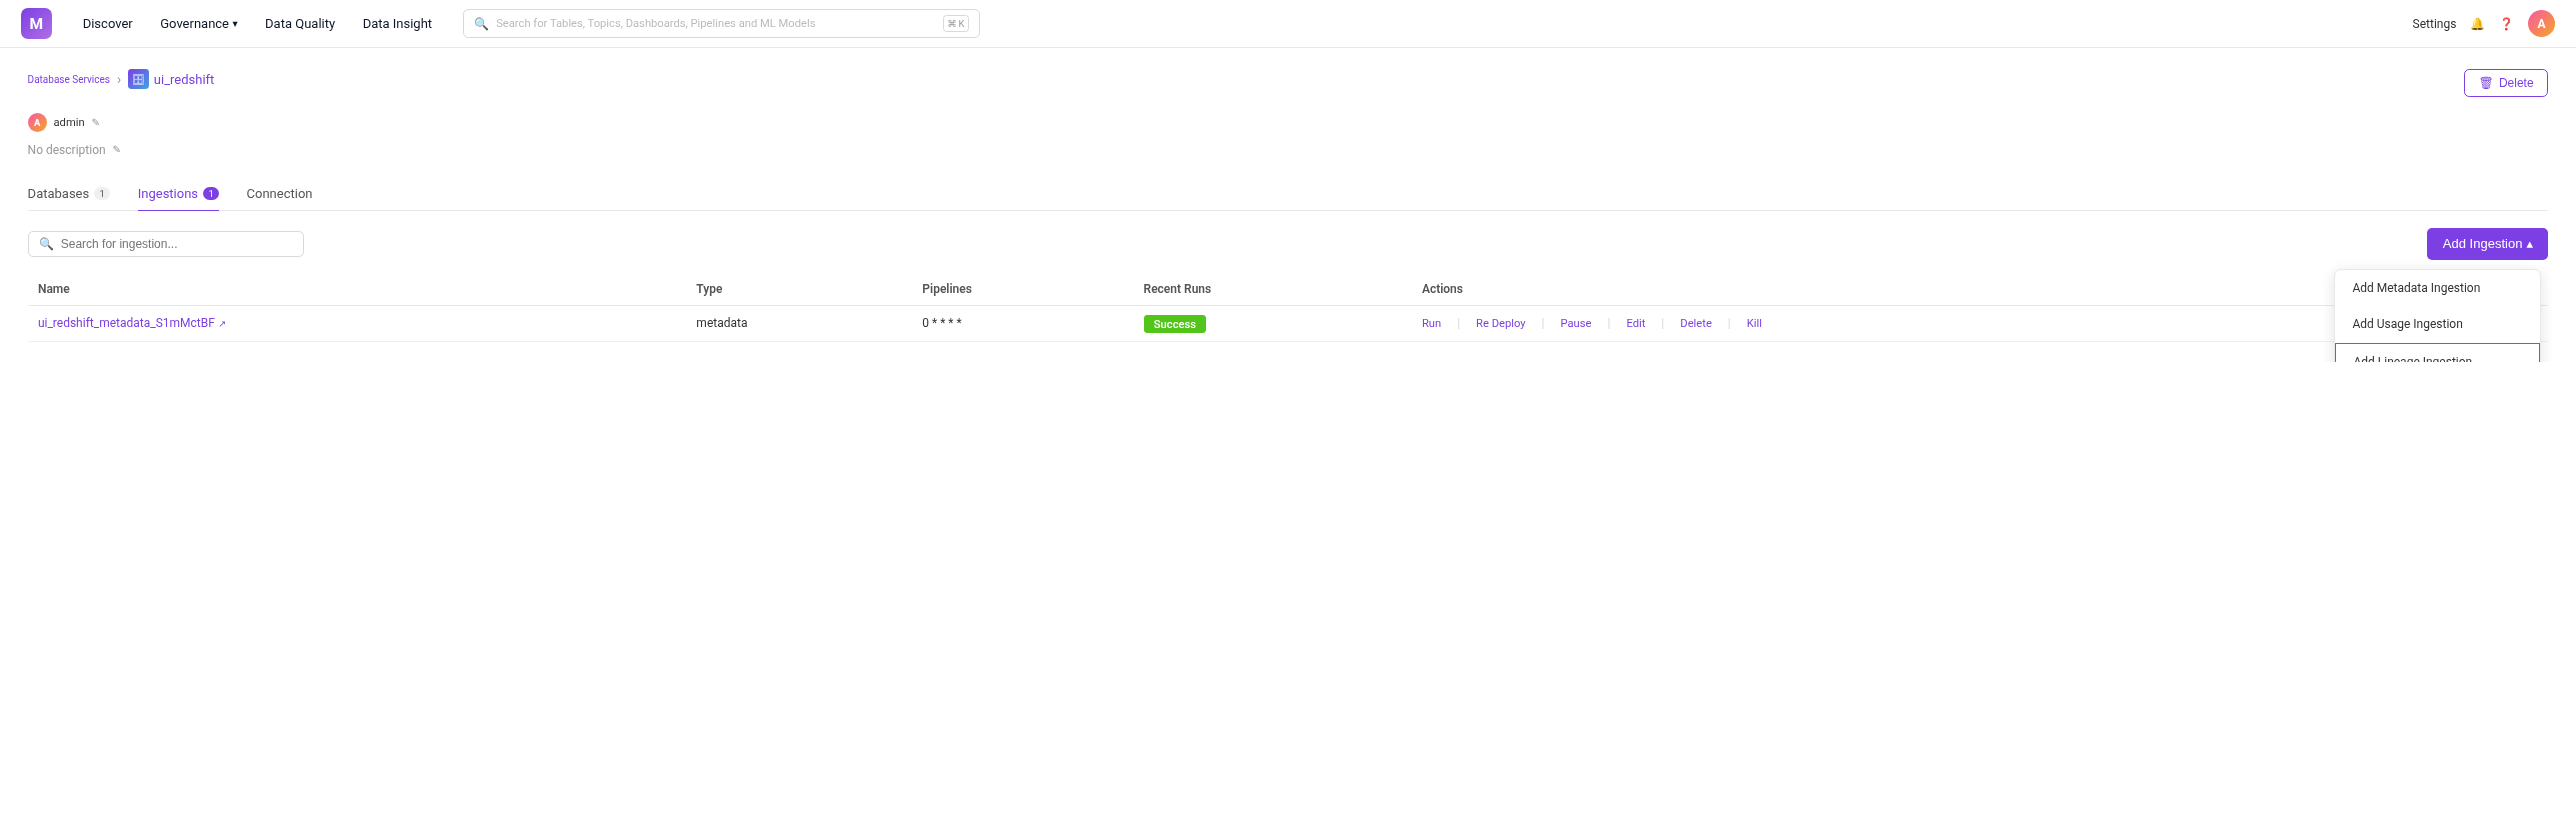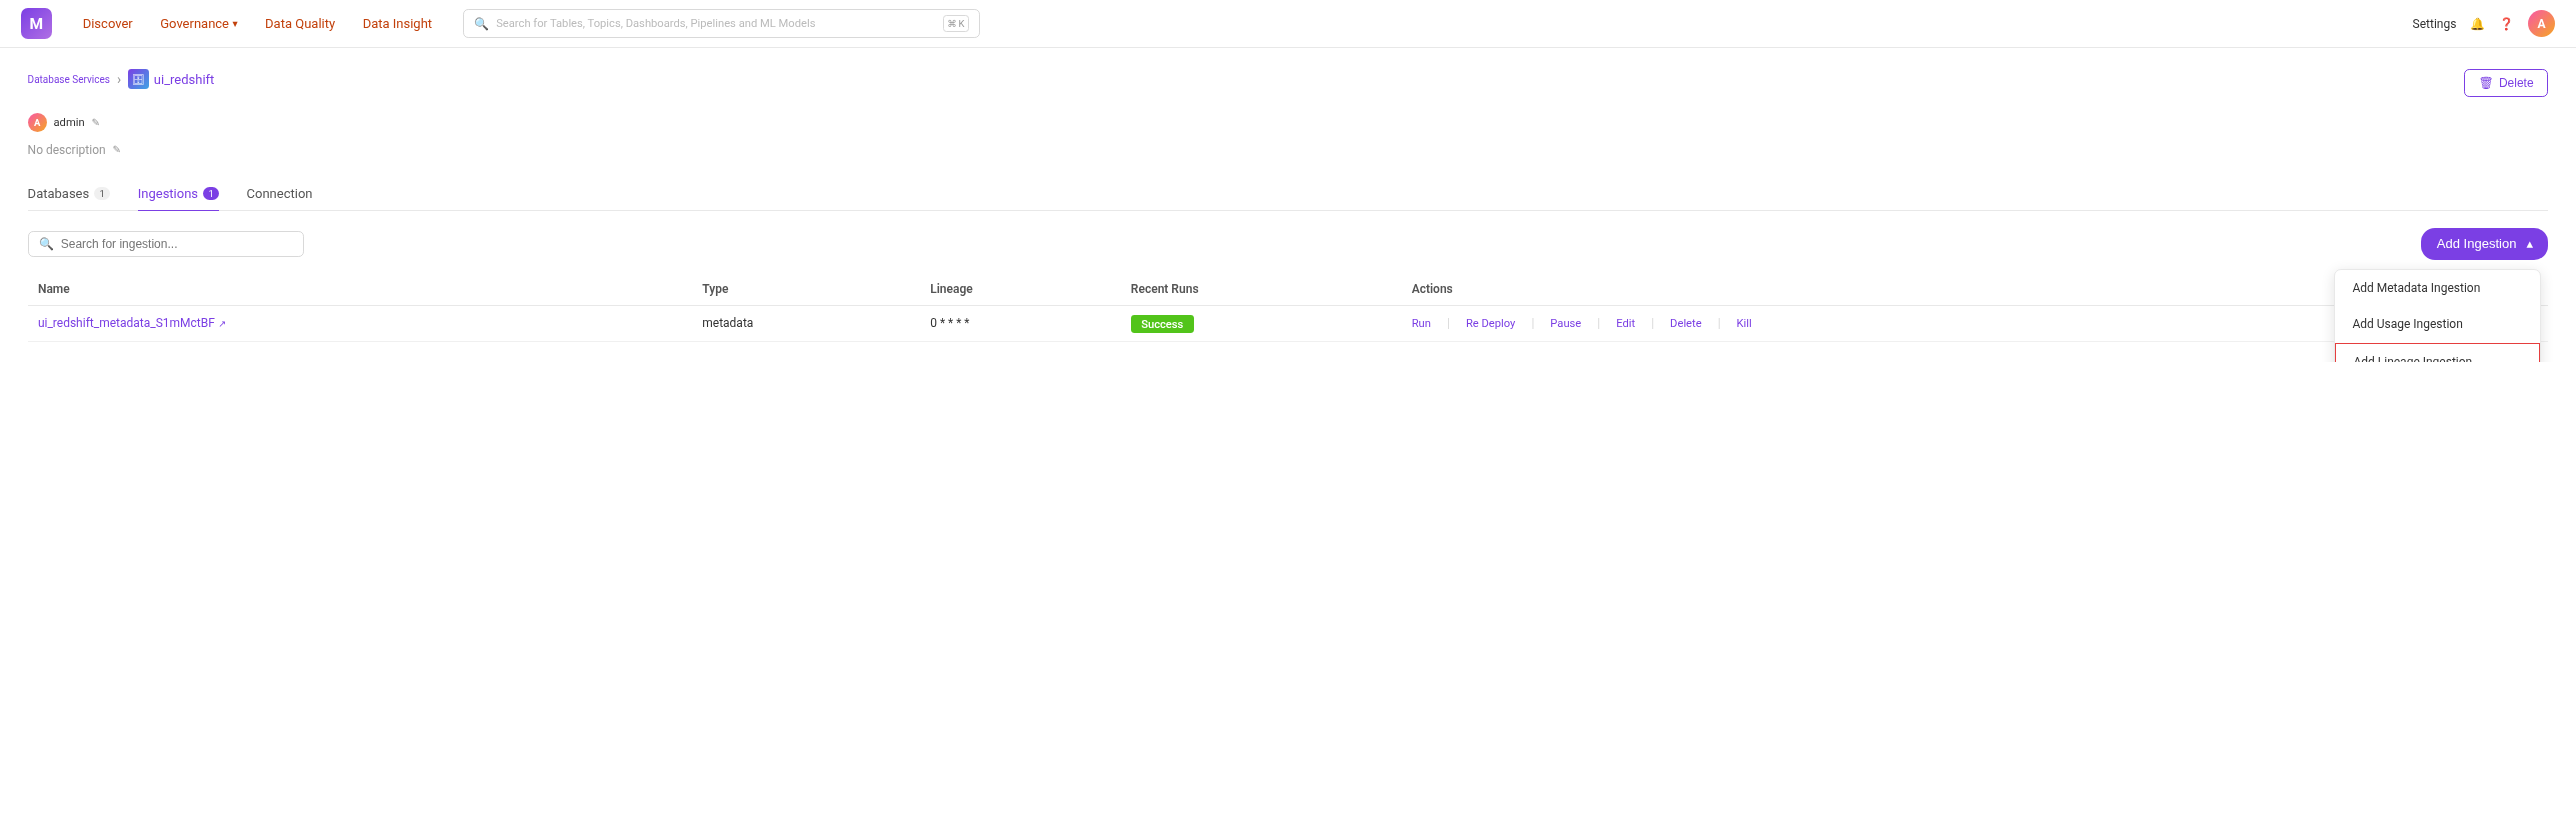--- a/index.html
+++ b/index.html
@@ -28,21 +28,21 @@
       flex-shrink: 0;
     }
     .nav {
       display: flex;
       align-items: center;
       gap: 6.9px;
     }
     .nav-item {
       padding: 5.2px 10.3px;
       cursor: pointer;
-      color: #c2410c;
+      color: #0f172a;
       font-size: 13px;
       border-radius: 3.4px;
     }
     .nav-item.has-dropdown {
       display: flex;
       align-items: center;
       gap: 3.4px;
     }
     .search-bar {
       flex: 1;
@@ -238,26 +238,26 @@
       font-size: 12px;
       color: #999;
       width: 100%;
     }
 
     .add-ingestion-btn {
       background: #7b3fe4;
       color: white;
       border: none;
       padding: 8.6px 15.5px;
-      border-radius: 14px;
+      border-radius: 5px;
       cursor: pointer;
       font-size: 13px;
       display: flex;
       align-items: flex-start;
-      gap: 10px;
+      gap: 4px;
     }
 
     
     .table { width: 100%; border-collapse: collapse; }
     .table th {
       text-align: left;
       padding: 8.6px 10.3px;
       color: #555;
       font-weight: 600;
       font-size: 12px;
@@ -407,21 +407,21 @@
         <div class="dropdown-item">Add Profiler Ingestion</div>
       </div>
     </div>
   </div>
 
   <table class="table">
     <thead>
       <tr>
         <th>Name</th>
         <th>Type</th>
-        <th>Lineage</th>
+        <th>Pipelines</th>
         <th>Recent Runs</th>
         <th>Actions</th>
       </tr>
     </thead>
     <tbody>
       <tr>
         <td>
           <span class="table-link">
             <span>ui_redshift_metadata_S1mMctBF</span>
             <span style="font-size:9.5px;">↗</span>

